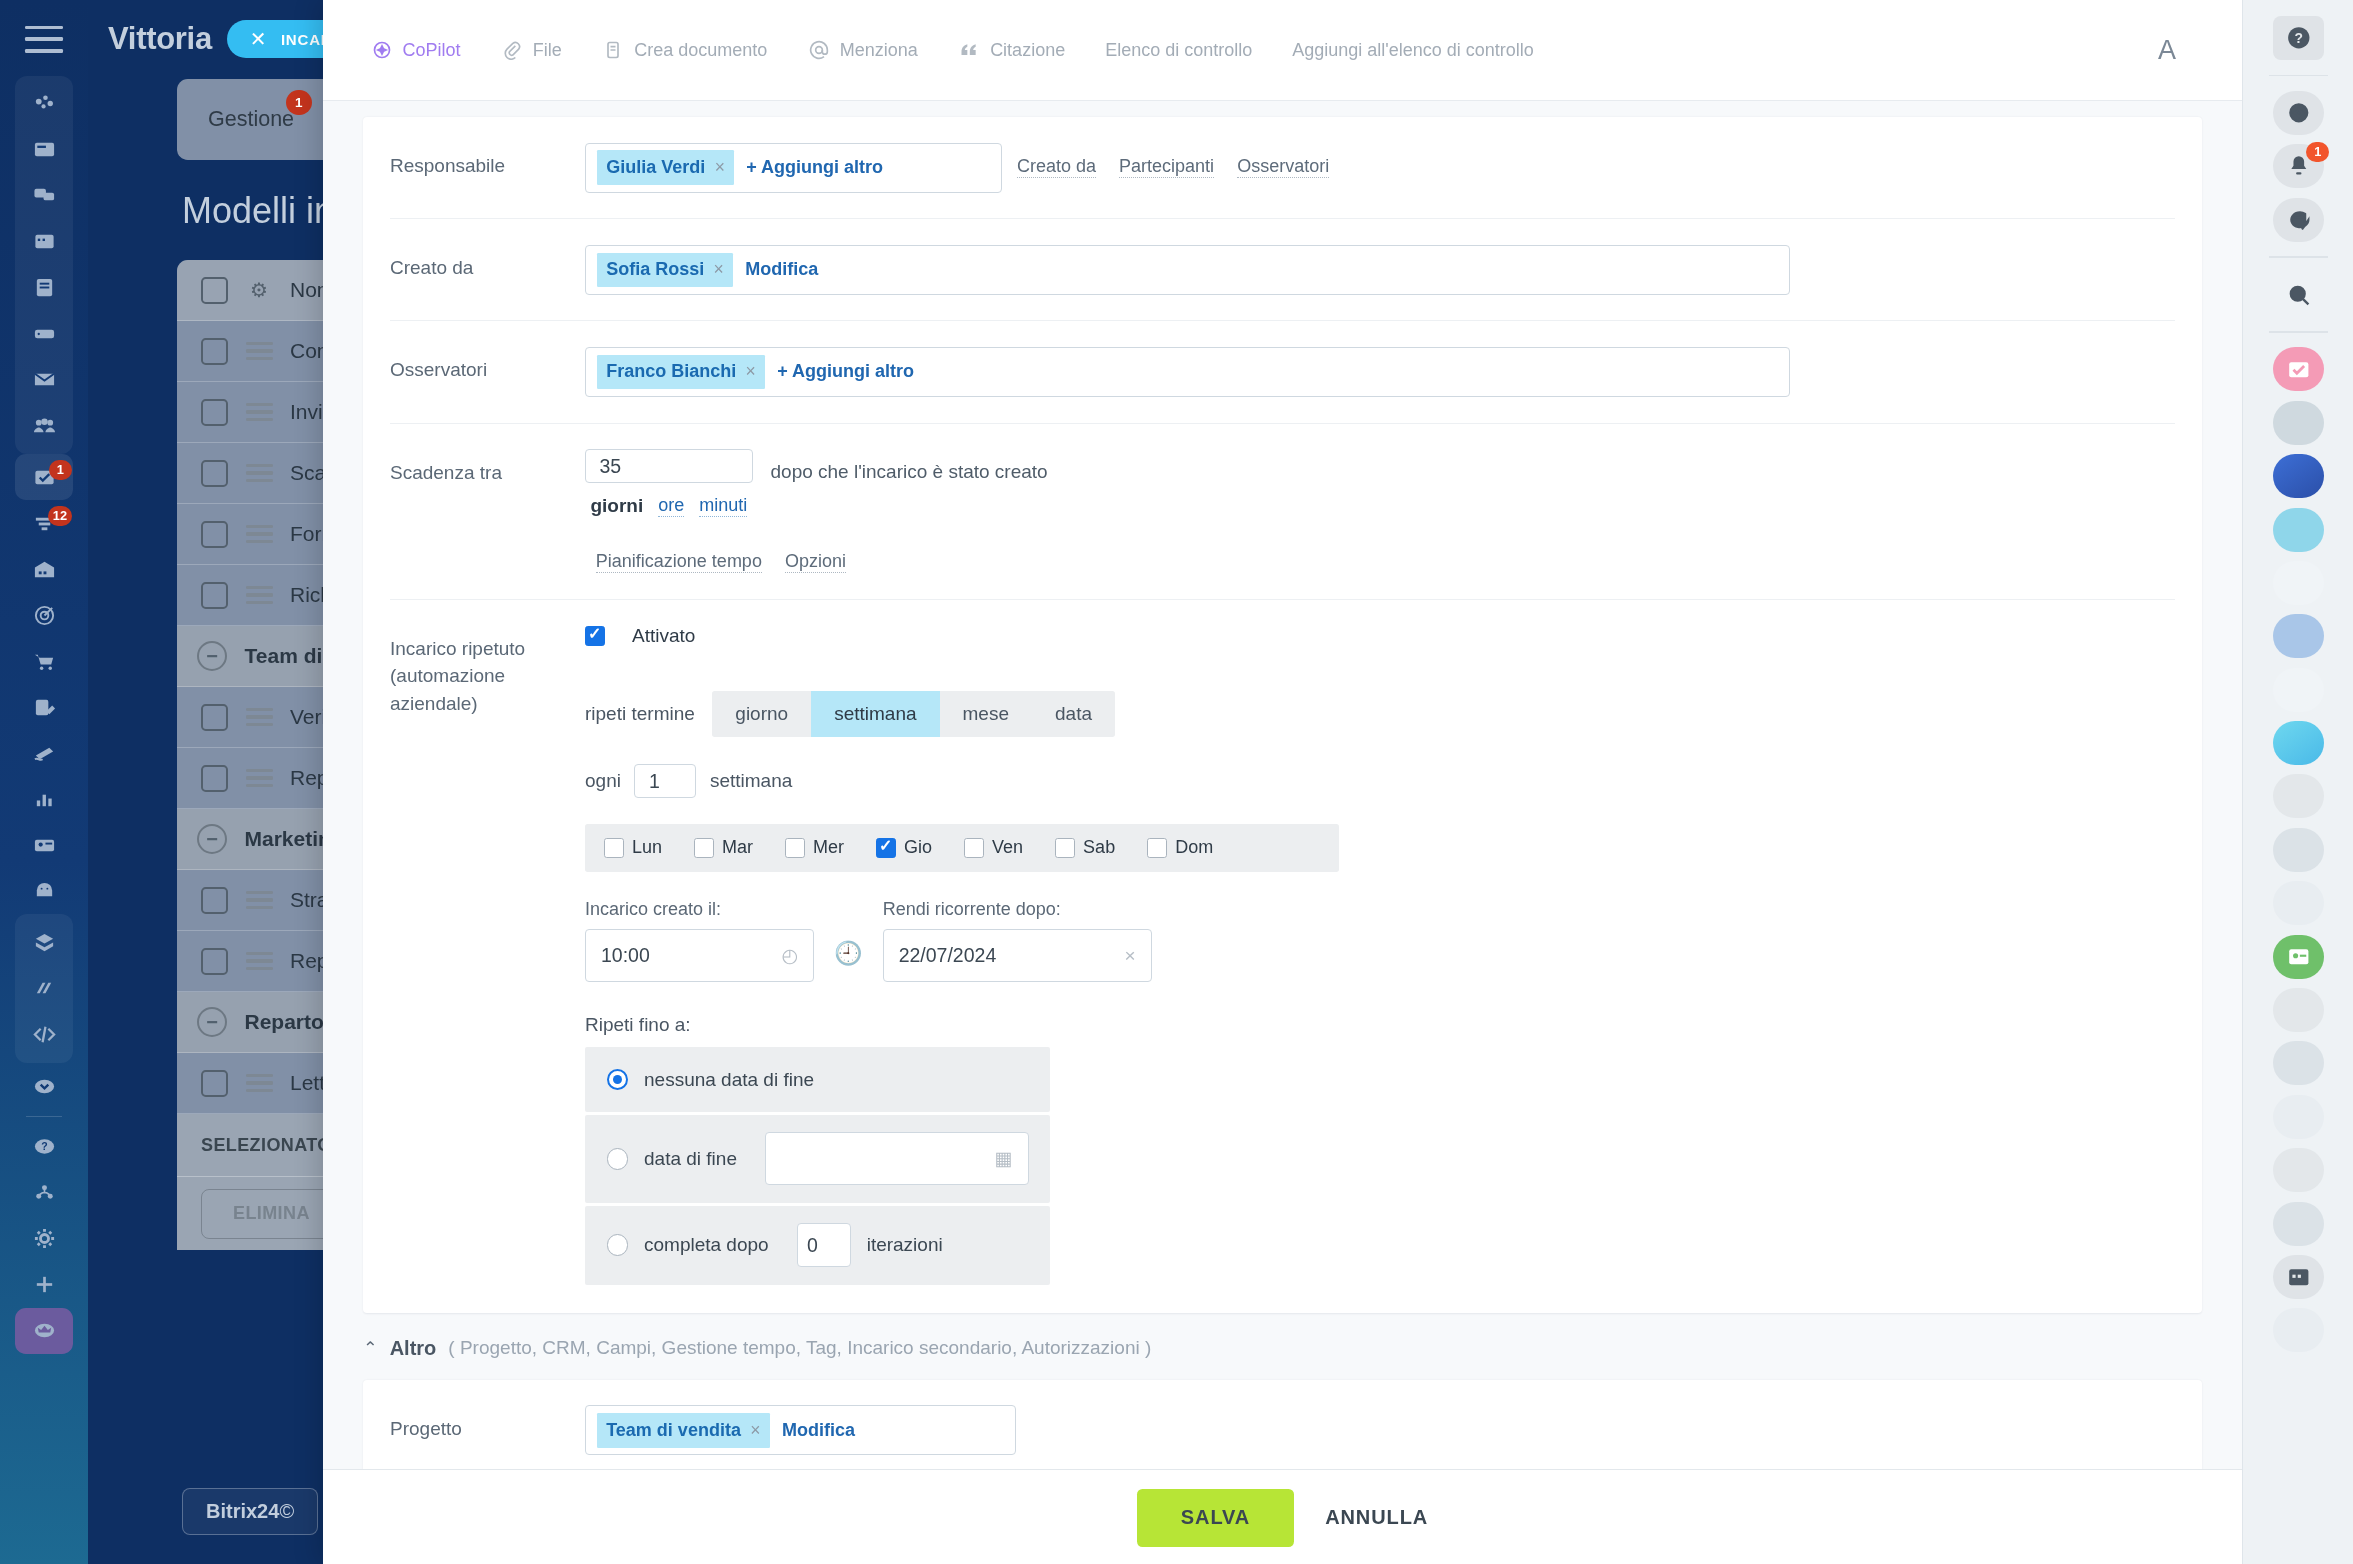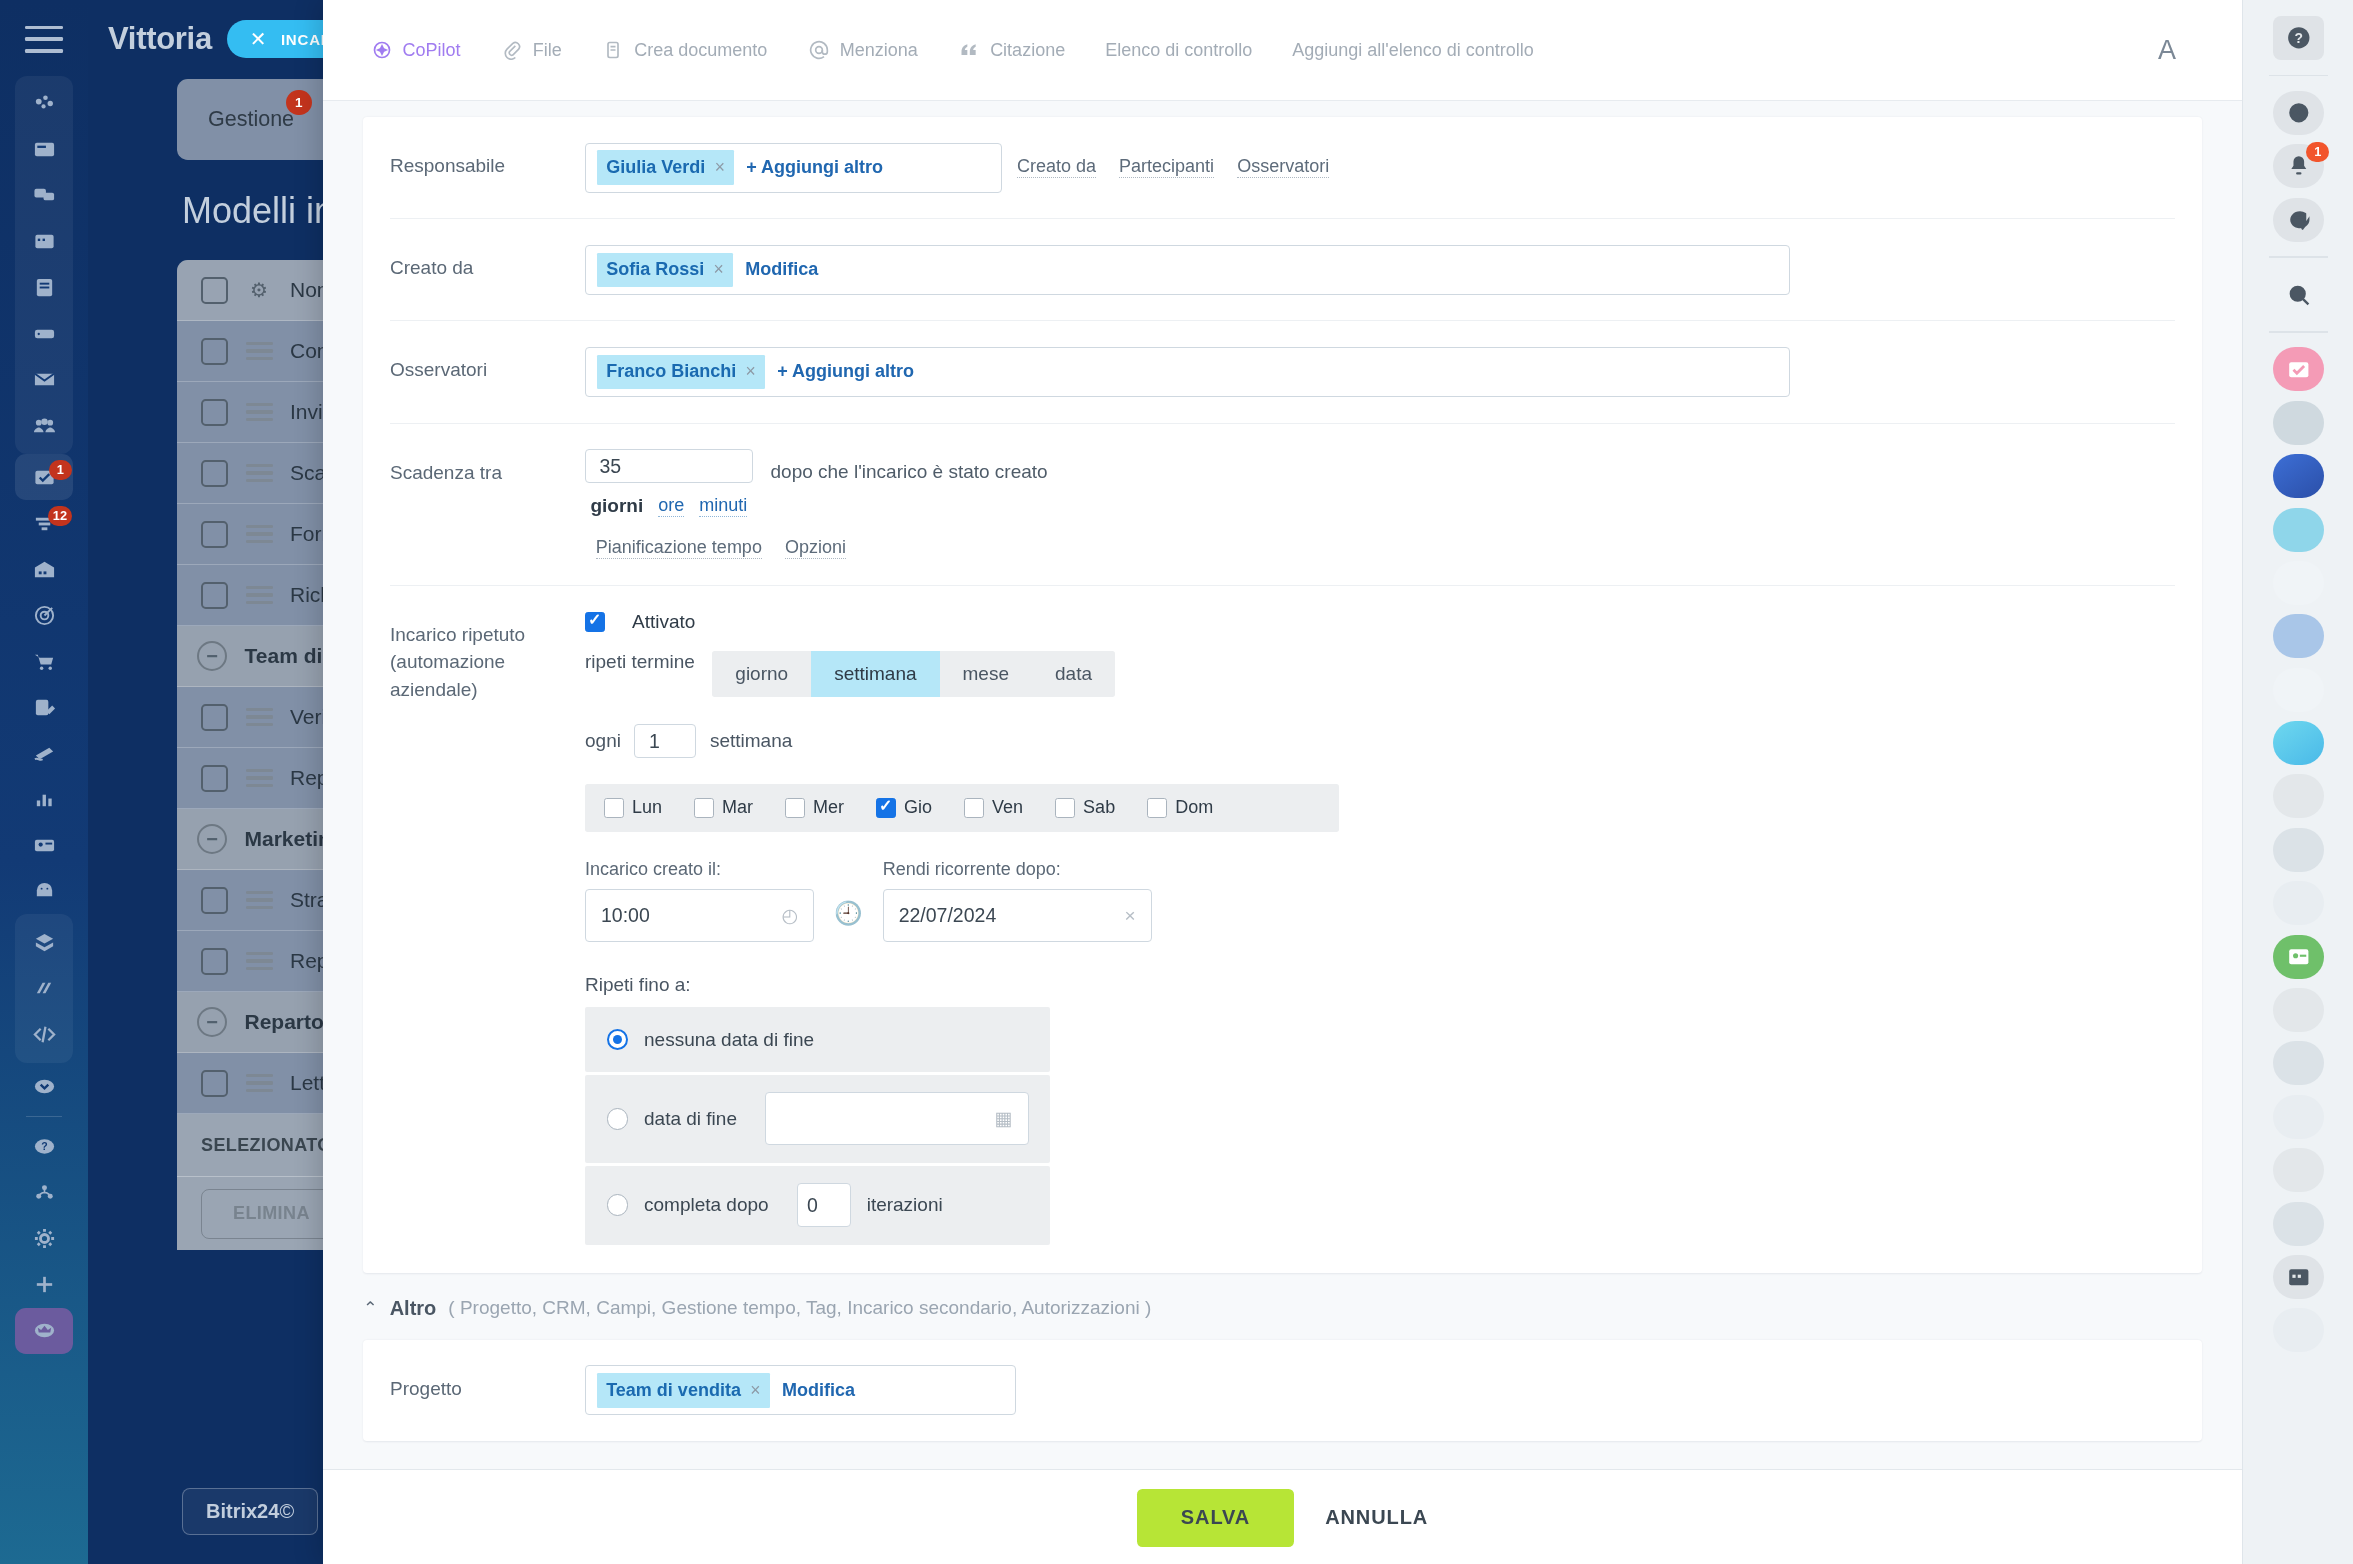--- a/index.html
+++ b/index.html
@@ -736,37 +736,37 @@
         <div class="fctl" style="flex-direction:column;gap:0;">
           <div style="display:flex;gap:17.5px;align-items:flex-start;">
             <div class="numinput">35</div>
             <span class="aftertext">dopo che l'incarico è stato creato</span>
           </div>
           <div class="unitrow" style="margin-top:12px;padding-left:5.4px;">
             <span class="unit-active">giorni</span>
             <span class="linkdot blue">ore</span>
             <span class="linkdot blue">minuti</span>
           </div>
-          <div class="unitrow" style="margin-top:20px;padding-left:10.8px;gap:23px;">
+          <div class="unitrow" style="margin-top:34px;padding-left:10.8px;gap:23px;">
             <span class="linkdot">Pianificazione tempo</span>
             <span class="linkdot">Opzioni</span>
           </div>
         </div>
       </div>
 
       <div class="frow">
         <div class="flabel" style="flex:0 0 195px;">Incarico ripetuto (automazione aziendale)</div>
         <div class="fctl" style="flex-direction:column;gap:0;">
 
           <div class="chkline">
             <span class="cb on"></span>
             <span>Attivato</span>
           </div>
 
-          <div style="display:flex;gap:17.5px;margin-top:18px;">
+          <div style="display:flex;align-items:center;gap:17.5px;margin-top:44px;">
             <span style="color:#4a5663;font-size:19px;">ripeti termine</span>
             <div class="segbar">
               <span class="seg">giorno</span>
               <span class="seg active">settimana</span>
               <span class="seg">mese</span>
               <span class="seg">data</span>
             </div>
           </div>
 
           <div style="display:flex;align-items:center;gap:13.5px;margin-top:27px;">

